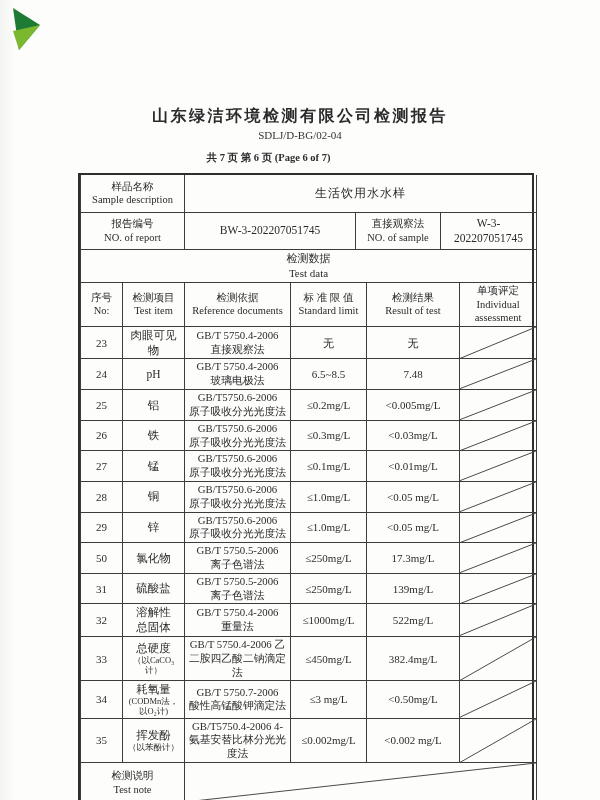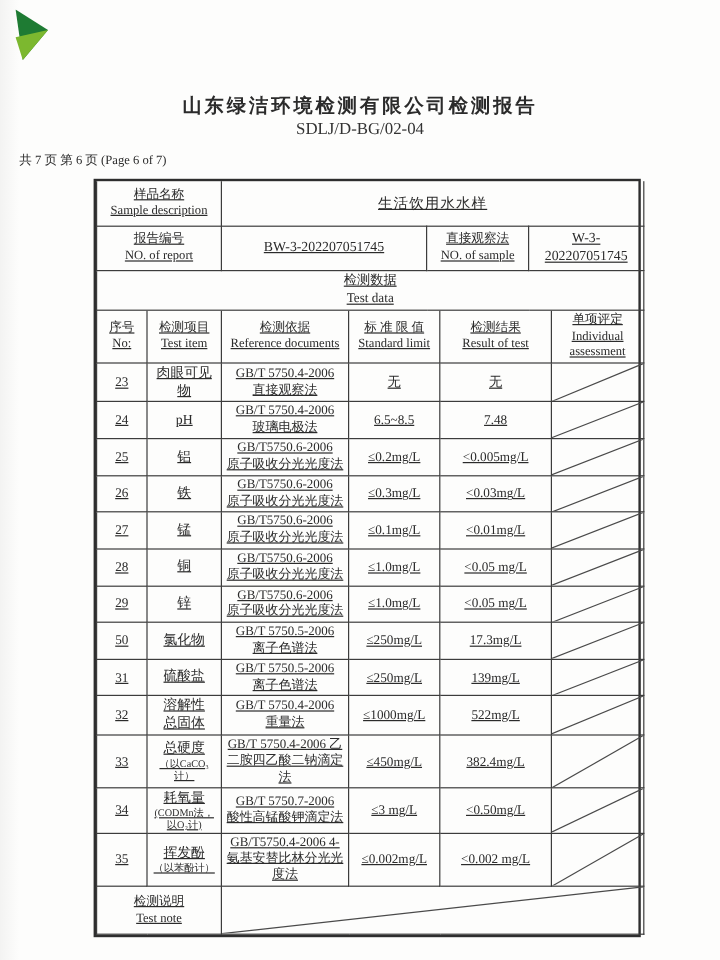--- a/index.html
+++ b/index.html
@@ -2,27 +2,27 @@
 <html><head>
 <meta charset="utf-8">
 <style>
   html,body{margin:0;padding:0;background:#e8e8e8;}
   .page{
     position:relative;width:600px;height:800px;margin:0 auto;overflow:hidden;
     background:linear-gradient(90deg,#f3f3f2 0px,#fdfdfc 16px,#fdfdfc 100%);
     font-family:"Liberation Serif","DejaVu Serif",serif;color:#2b2b2b;
   }
   .logo{position:absolute;top:8px;left:10px;}
-  .hdr{padding-top:78px;text-align:center;}
+  .hdr{padding-top:106px;text-align:center;}
   .title-cn{font-size:16px;font-weight:bold;letter-spacing:2.5px;}
   .title-en{font-size:12px;font-weight:bold;margin-top:6px;letter-spacing:.3px;}
-  .doc-code{font-size:14px;margin-top:2px;color:#333;text-align:center;}
-  .page-info{font-size:10.5px;text-align:left;margin:10px 67px 8px 16px;}
+  .doc-code{font-size:11px;margin-top:2px;color:#333;text-align:center;}
+  .page-info{font-size:10.5px;text-align:center;margin:10px 67px 8px 4px;font-weight:bold;}
   .table-wrap{margin-left:78px;width:456px;border:2px solid #2e2e2e;box-sizing:border-box;}
-  table{border-collapse:collapse;width:100%;table-layout:fixed;text-decoration:underline;}
+  table{border-collapse:collapse;width:100%;table-layout:fixed;}
   td{border:1px solid #3c3c3c;text-align:center;vertical-align:middle;
      white-space:pre-line;padding:1px 2px;line-height:1.28;font-size:11px;box-sizing:border-box;}
   .t-info td{height:37px;}
   .t-info tr:first-child td{border-top:none;}
   td.lbl{font-size:10.5px;}
   td.big{font-size:12px;letter-spacing:1px;}
   td.code-val{font-size:11.5px;}
   td.section{height:33px;font-size:11px;border-top:1px solid #3c3c3c;}
   .t-main{border-top:none;}
   .t-main thead td{height:44px;border-top:none;font-size:10.5px;}

